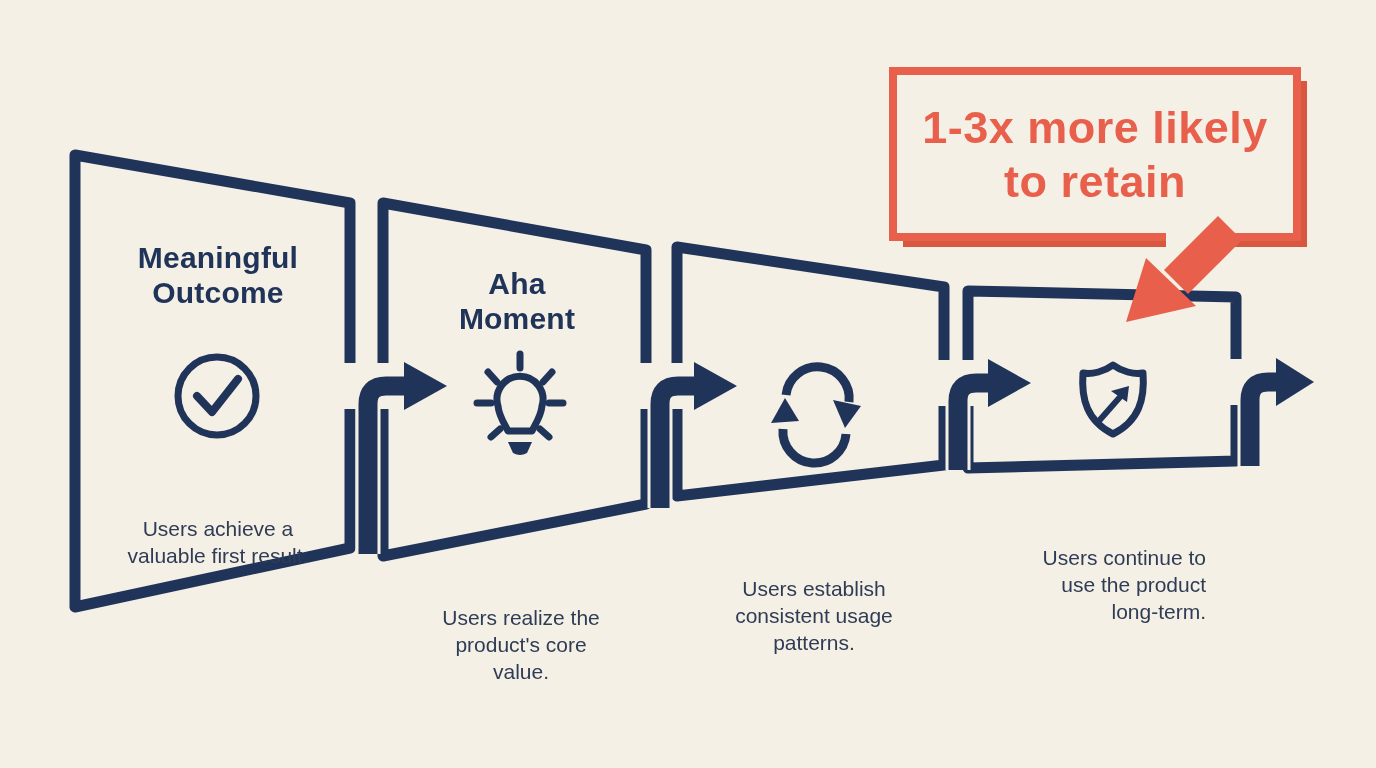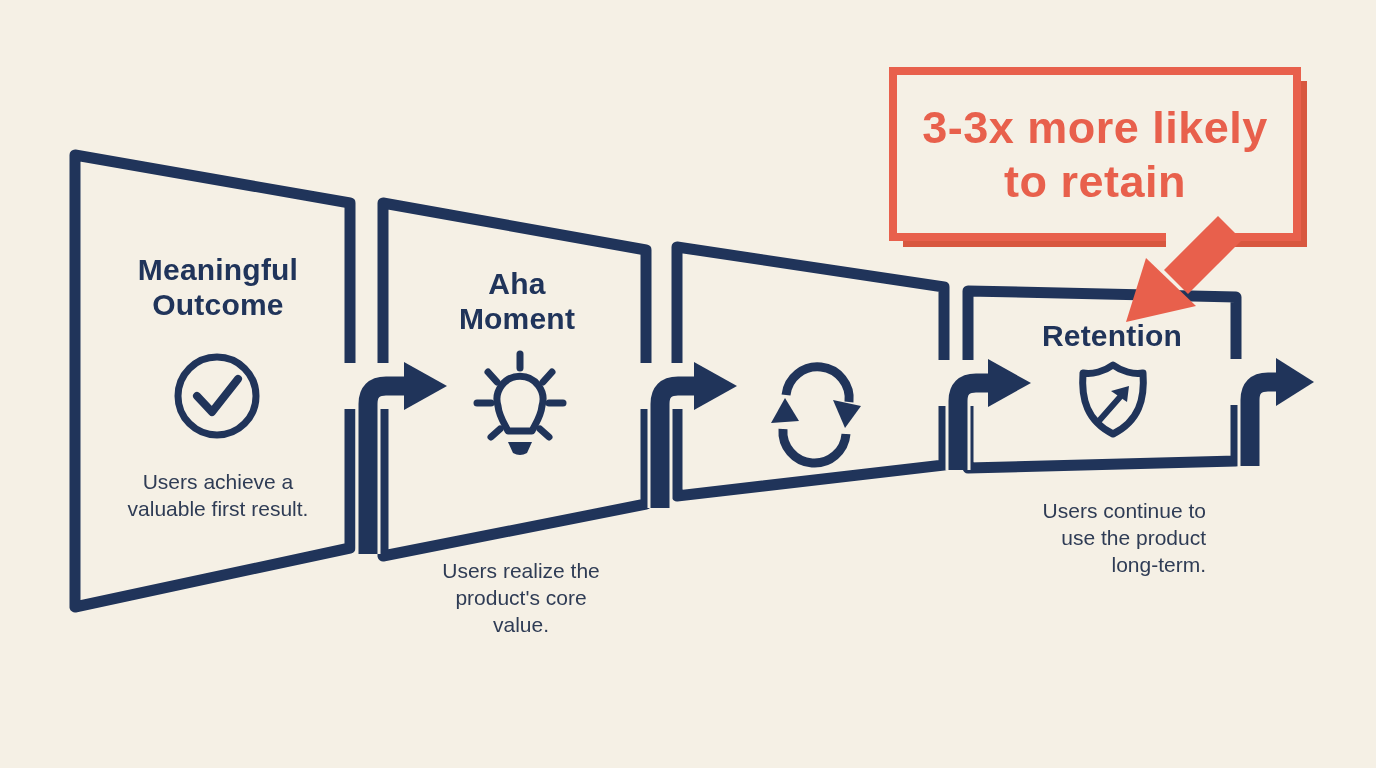--- a/index.html
+++ b/index.html
@@ -10,21 +10,21 @@
   }
   .canvas{position:relative;width:1376px;height:768px;background:var(--cream,#f5f0e5);}
   .layer{position:absolute;left:0;top:0;width:1376px;height:768px;}
   .txt{position:absolute;text-align:center;}
   .stage-title{
     color:var(--navy,#20345a);
     font-weight:700;font-size:30px;line-height:35px;letter-spacing:.2px;
   }
   .stage-desc{
     color:var(--text,#2f3c55);
-    font-weight:400;font-size:21px;line-height:27px;
+    font-weight:400;font-size:21px;line-height:27px;margin-top:47px;
   }
   .callout-text{
     color:var(--orange,#e8604c);
     font-weight:700;font-size:45px;line-height:54px;letter-spacing:.5px;
   }
 </style>
 </head>
 <body>
 
 <div class="canvas">
@@ -98,25 +98,25 @@
       <rect x="903" y="81" width="404" height="166" fill="var(--shadow,#d8573f)"></rect>
       <rect x="893" y="71" width="404" height="166" fill="var(--cream,#f5f0e5)" stroke="var(--orange,#e8604c)" stroke-width="8"></rect>
       <rect x="1166" y="223" width="44" height="36" fill="var(--cream,#f5f0e5)"></rect>
       <g>
         <path d="M 1230 228 L 1176 282" stroke="var(--orange,#e8604c)" stroke-width="34" fill="none"></path>
         <polygon points="1126,322 1196,306 1146,258" fill="var(--orange,#e8604c)"></polygon>
       </g>
     </g>
   </svg>
 
-  <div class="txt stage-title" style="left:108px;top:252px;width:220px;">Meaningful Outcome</div>
+  <div class="txt stage-title" style="left:108px;top:240px;width:220px;">Meaningful Outcome</div>
   <div class="txt stage-desc" style="left:112px;top:468px;width:212px;">Users achieve a valuable first result.</div>
 
   <div class="txt stage-title" style="left:442px;top:266px;width:150px;">Aha Moment</div>
   <div class="txt stage-desc" style="left:427px;top:557px;width:188px;">Users realize the product's core value.</div>
 
+  <div class="txt stage-desc" style="left:714px;top:528px;width:200px;">Users establish consistent usage patterns.</div>
 
-  <div class="txt stage-title" style="left:992px;top:318px;width:240px;">Retention</div>
   <div class="txt stage-desc" style="left:1020px;top:497px;width:186px;text-align:right;">Users continue to use the product long-term.</div>
 
-  <div class="txt callout-text" style="left:905px;top:101px;width:380px;">3-3x more likely to retain</div>
+  <div class="txt callout-text" style="left:905px;top:101px;width:380px;">1-3x more likely to retain</div>
 
 </div>
 
 </body></html>

